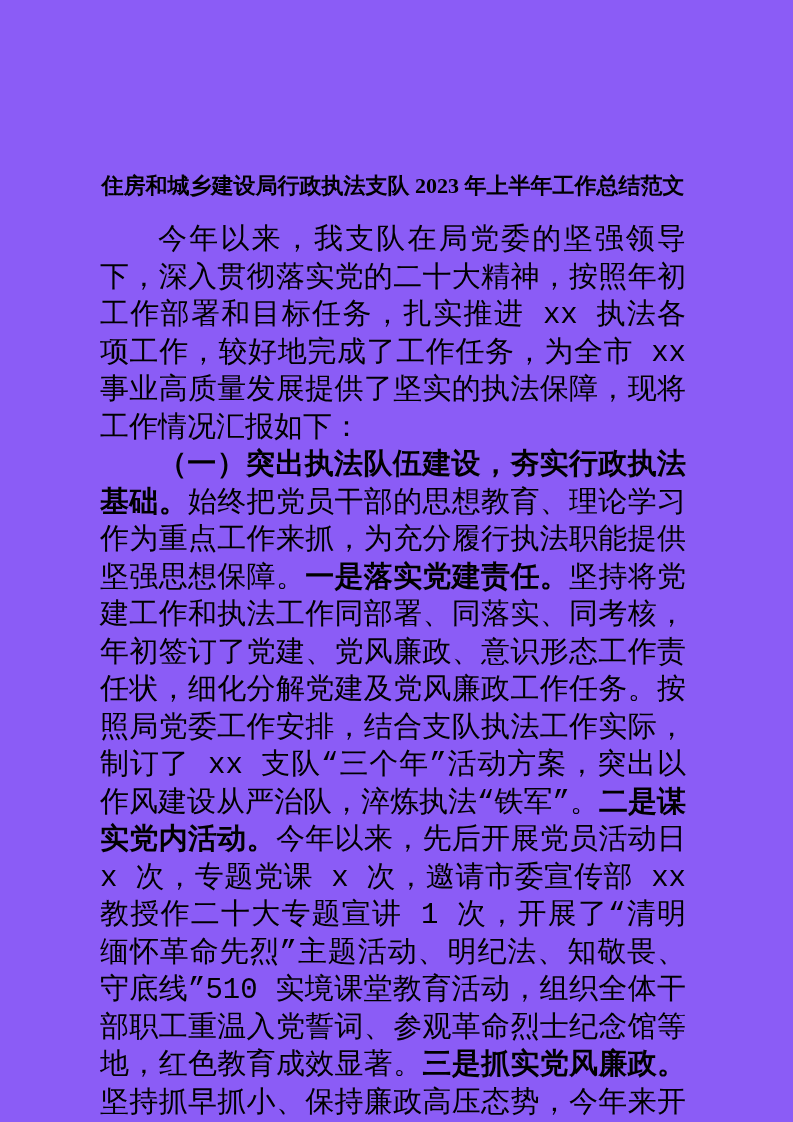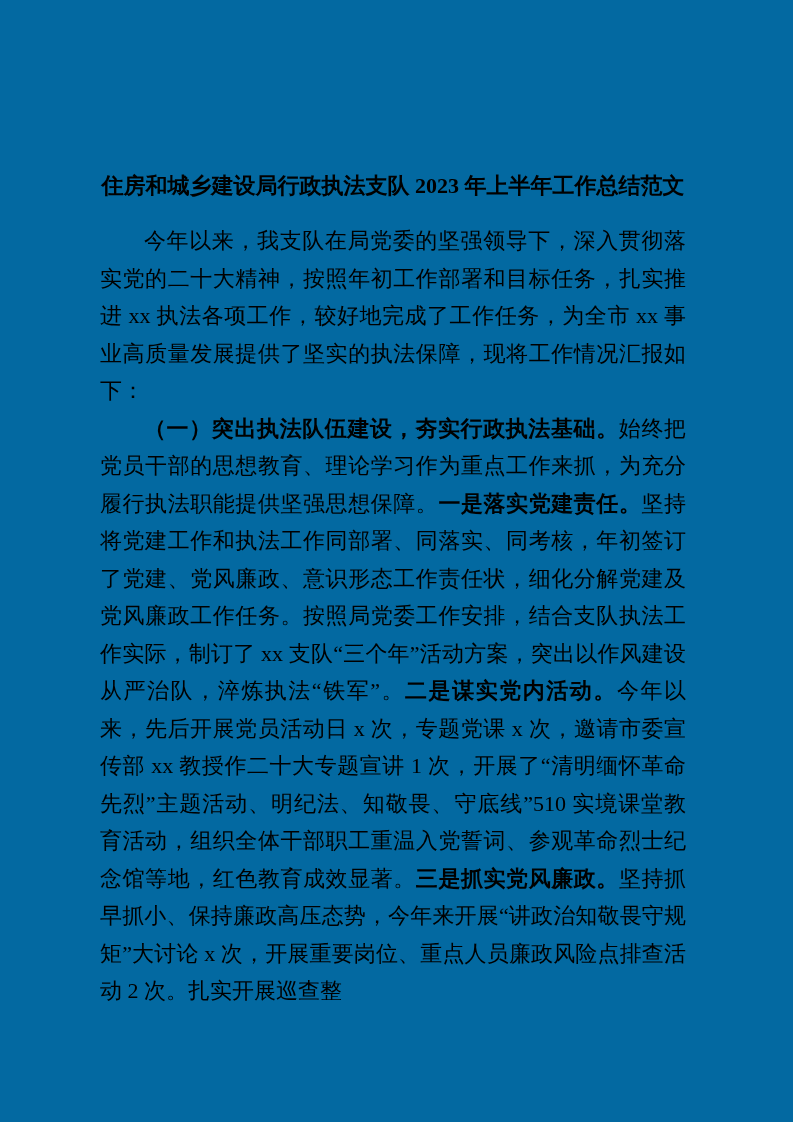--- a/index.html
+++ b/index.html
@@ -4,45 +4,46 @@
 <style>
   html, body {
     margin: 0;
     padding: 0;
     background: #ffffff;
   }
   .page {
     position: relative;
     width: 793px;
     height: 1122px;
-    background: #0369a1;
+    background: #8b5cf6;
     overflow: hidden;
     font-family: "Liberation Serif", "DejaVu Serif", serif;
     color: #000000;
   }
   .content {
     position: absolute;
     left: 100px;
     top: 167px;
     width: 586px;
   }
   .doc-title {
     font-size: 22px;
     font-weight: 700;
     text-align: center;
     line-height: 38px;
     margin: 0 0 17px 0;
   }
   .para {
-    font-size: 22px;
+    font-size: 29px;
     line-height: 37.5px;
     margin: 0;
     text-align: justify;
     text-indent: 2em;
     word-break: break-all;
+    font-family: Liberation Mono, monospace;
   }
   .para.heading {
     font-weight: 700;
   }
   .run-b {
     font-weight: 700;
   }
 </style>
 </head>
 <body>

